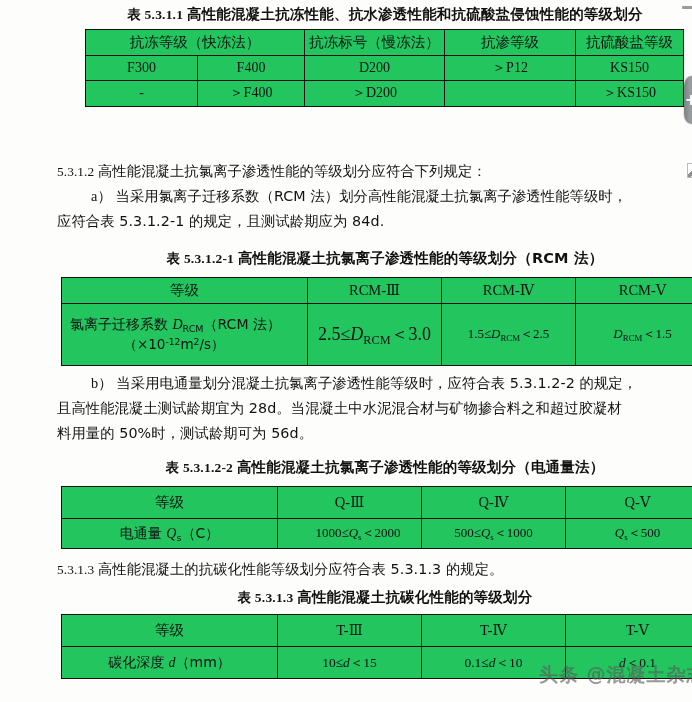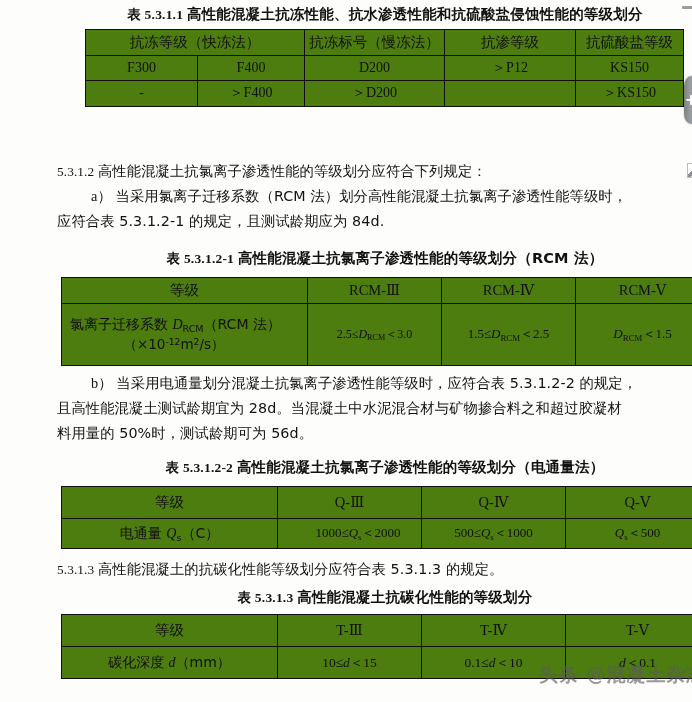--- a/index.html
+++ b/index.html
@@ -29,21 +29,21 @@
     color:#121212;
     letter-spacing:.1px;
   }
   .para .num{font-size:13.3px;}
   .indent{display:inline-block;width:34px;}
 
   
   table.doc{
     border-collapse:collapse;
     table-layout:fixed;
-    background:#4d7c0f;
+    background:#22c55e;
   }
   table.doc td{
     border:1.3px solid #0f0f0f;
     text-align:center;
     vertical-align:middle;
     font-size:14px;
     color:#111;
     padding:2px 3px;
     line-height:1.45;
   }
@@ -179,21 +179,21 @@
       </tr>
       <tr style="height:62px;">
         <td style="text-align:left;padding-left:8px;">
           <div class="cjk" style="font-size:14px;white-space:nowrap;">
             氯离子迁移系数 <i class="var">D</i><sub>RCM</sub>（RCM 法）
           </div>
           <div class="cjk" style="font-size:13.5px;text-align:center;padding-right:26px;">
             （×10<sup>-12</sup>m<sup>2</sup>/s）
           </div>
         </td>
-        <td style="font-size:12px;">
+        <td style="font-size:18px;">
           2.5≤<i class="var">D</i><sub>RCM</sub>＜3.0
         </td>
         <td style="font-size:13px;">
           1.5≤<i class="var">D</i><sub>RCM</sub>＜2.5
         </td>
         <td style="font-size:13px;">
           <i class="var">D</i><sub>RCM</sub>＜1.5
         </td>
       </tr>
     </tbody>

